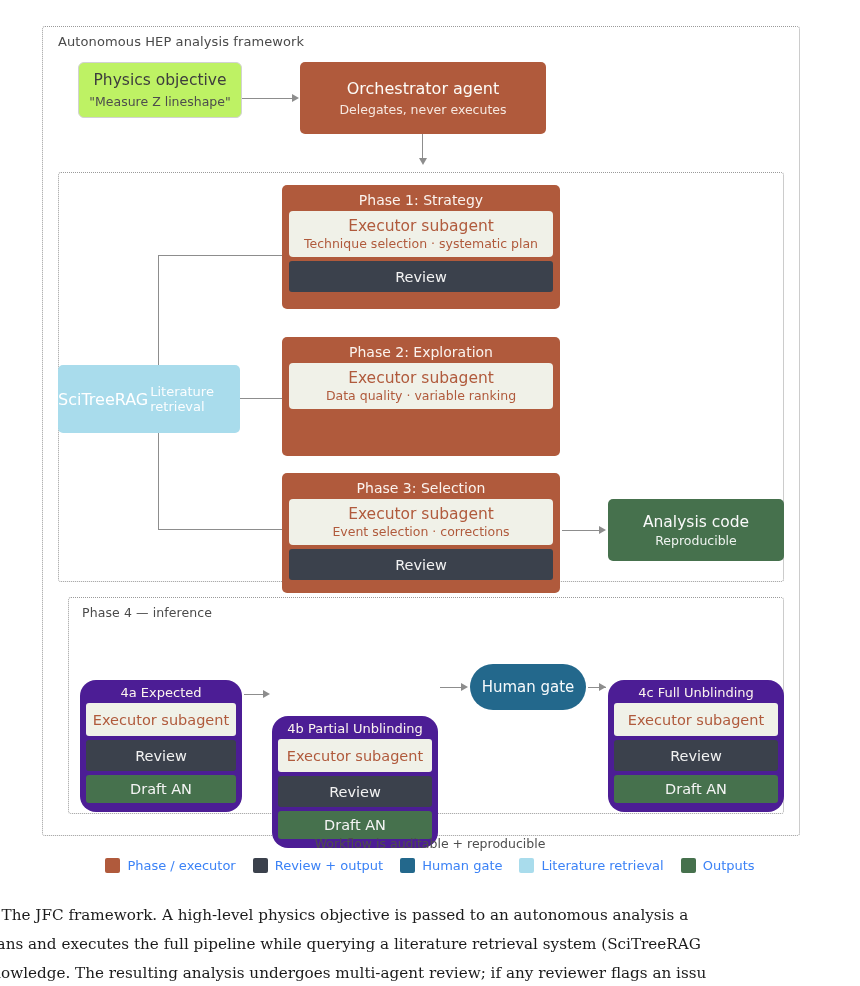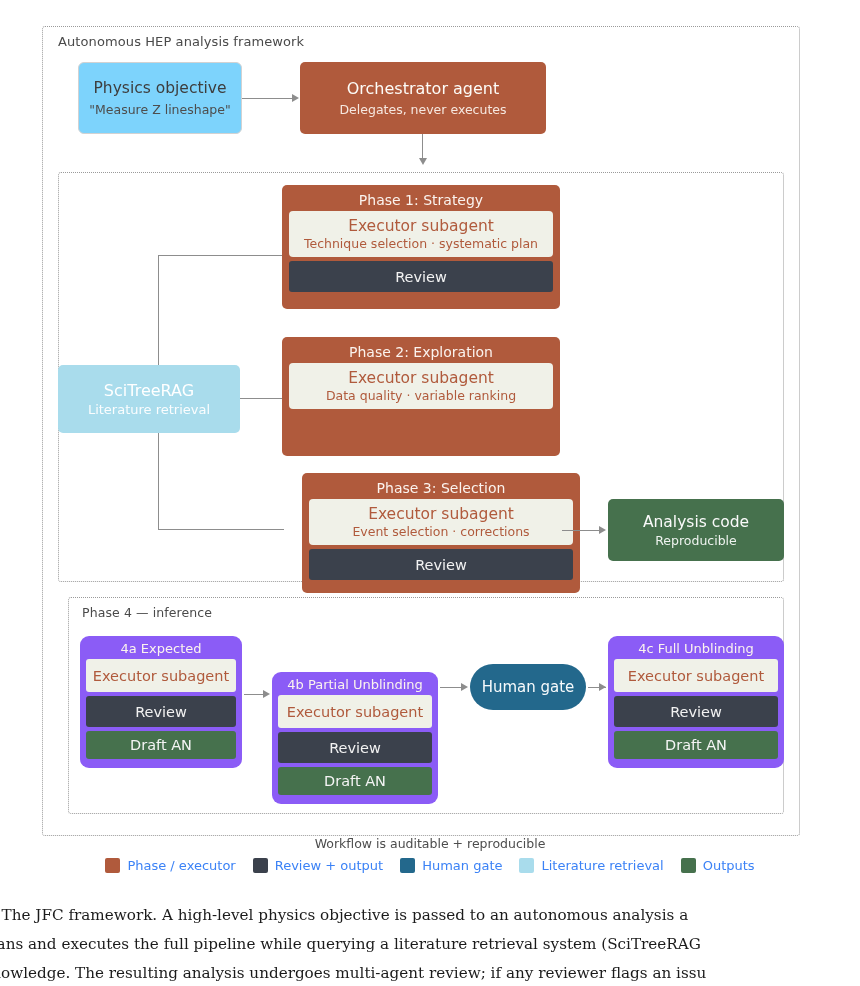--- a/index.html
+++ b/index.html
@@ -32,22 +32,22 @@
 
   
   .p4-frame{
     position:absolute;left:68px;top:597px;width:716px;height:217px;
     border:1.4px dotted #9a9a9a;border-radius:3px;box-sizing:border-box;
   }
   #frame-title-p4{left:82px;top:605px;font-size:12.5px;}
 
   
   .objective-card{
-    position:absolute;left:78px;top:62px;width:164px;height:72px;
-    background:#7dd3fc;border:1.1px solid #d2d2d2;border-radius:6px;
+    position:absolute;left:78px;top:62px;width:164px;height:56px;
+    background:#bef264;border:1.1px solid #d2d2d2;border-radius:6px;
     box-sizing:border-box;display:flex;flex-direction:column;
     align-items:center;justify-content:center;gap:5px;
   }
   .objective-title{font-size:15.5px;color:#3d3d3d;}
   .objective-sub{font-size:12.5px;color:#4d4d4d;}
 
   
   .orchestrator{
     position:absolute;left:300px;top:62px;width:246px;height:72px;
     background:#b05a3c;border-radius:5px;
@@ -77,44 +77,44 @@
     color:#f2f2f2;font-size:14.5px;height:31px;
   }
   .draft-box{
     background:#46714d;border-radius:3px;margin-top:4px;
     display:flex;align-items:center;justify-content:center;
     color:#f4f4f4;font-size:14.5px;height:28px;
   }
 
   #phase1{left:282px;top:185px;width:278px;height:124px;}
   #phase2{left:282px;top:337px;width:278px;height:119px;}
-  #phase3{left:282px;top:473px;width:278px;height:120px;margin-left:20px;}
+  #phase3{left:282px;top:473px;width:278px;height:120px;}
 
   
   .scitree{
     position:absolute;left:58px;top:365px;width:182px;height:68px;
     background:#a9dcec;border-radius:5px;
-    display:flex;flex-direction:column;align-items:center;justify-content:center;gap:2px;
+    display:flex;align-items:center;justify-content:center;gap:2px;
   }
   .scitree-title{font-size:16px;color:#ffffff;}
   .scitree-sub{font-size:13px;color:#fbfdfe;}
 
   
   .analysis-code{
     position:absolute;left:608px;top:499px;width:176px;height:62px;
     background:#46714d;border-radius:5px;
     display:flex;flex-direction:column;align-items:center;justify-content:center;gap:2px;
   }
   .ac-title{font-size:15.5px;color:#fafafa;}
   .ac-sub{font-size:12.5px;color:#eef3ef;}
 
   
   .p4-card{
-    position:absolute;background:#8b5cf6;border-radius:9px;
-    box-sizing:border-box;padding:3px 6px 6px 6px;
+    position:absolute;background:#4c1d95;border-radius:16px;
+    box-sizing:border-box;padding:3px 6px 6px 6px;margin-top:44px;
   }
   .p4-head{text-align:center;color:#fbf3ee;font-size:13px;line-height:20px;height:20px;}
   .p4-exec{
     background:#f0f1e8;border-radius:3px;height:33px;
     display:flex;align-items:center;justify-content:center;
     color:#b05a3c;font-size:14.5px;
   }
   #p4a{left:80px;top:636px;width:162px;height:132px;}
   #p4b{left:272px;top:672px;width:166px;height:132px;}
   #p4c{left:608px;top:636px;width:176px;height:132px;}

